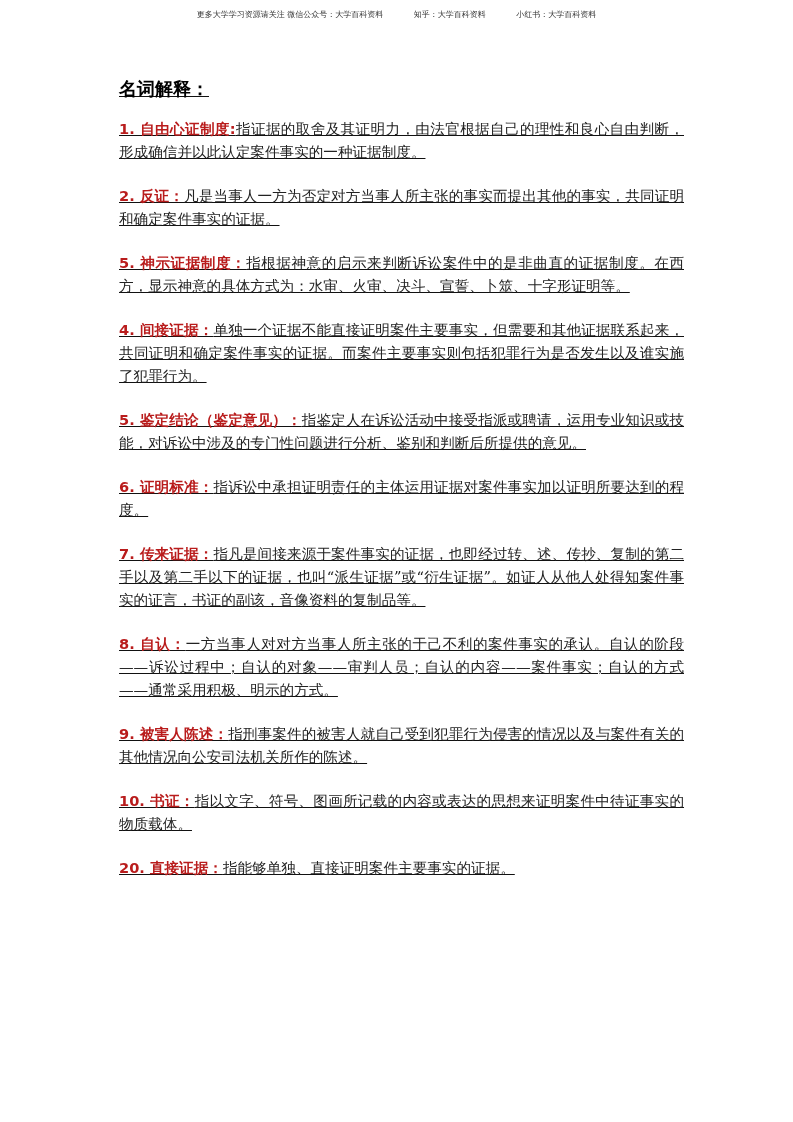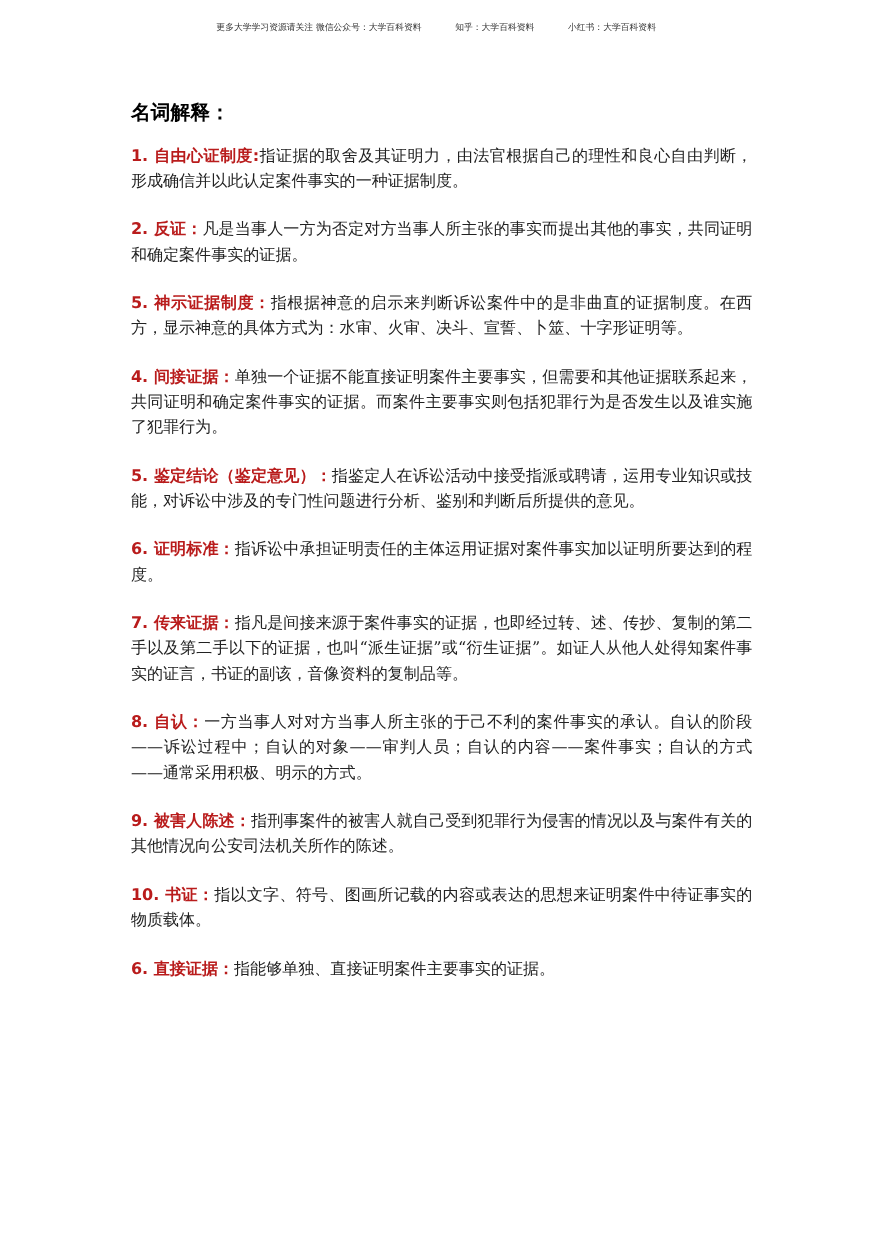--- a/index.html
+++ b/index.html
@@ -1,21 +1,21 @@
 <!DOCTYPE html>
 <html><head>
 <meta charset="utf-8">
 <style>
   html, body { margin: 0; padding: 0; background: #ffffff; }
   body { width: 793px; height: 1122px; position: relative; overflow: hidden;
          font-family: "DejaVu Serif", "Liberation Serif", serif; color: #111; }
-  .header { position: absolute; top: 19px; left: 0; width: 793px; text-align: center;
+  .header { position: absolute; top: 9px; left: 0; width: 793px; text-align: center;
             font-size: 8px; color: #333; white-space: nowrap; }
   .header span { margin: 0 14px; }
-  .content { position: absolute; left: 119px; top: 90px; width: 565px; }
+  .content { position: absolute; left: 119px; top: 77px; width: 565px; text-decoration: underline; }
   .title { font-family: "DejaVu Sans", "Liberation Sans", sans-serif; font-weight: bold;
            font-size: 18px; margin: 0 0 16px 0; color: #000; }
   .entry { font-size: 14.6px; line-height: 23px; margin: 0 0 21px 0; text-align: justify; }
   .term { font-family: "DejaVu Sans", "Liberation Sans", sans-serif; font-weight: bold; color: #b91c1c; }
   .def { color: #222; }
 </style>
 </head>
 <body>
 
 <div class="header">
@@ -30,14 +30,14 @@
   <p class="entry"><span class="term">1. 自由心证制度:</span><span class="def">指证据的取舍及其证明力，由法官根据自己的理性和良心自由判断，形成确信并以此认定案件事实的一种证据制度。</span></p>
   <p class="entry"><span class="term">2. 反证：</span><span class="def">凡是当事人一方为否定对方当事人所主张的事实而提出其他的事实，共同证明和确定案件事实的证据。</span></p>
   <p class="entry"><span class="term">5. 神示证据制度：</span><span class="def">指根据神意的启示来判断诉讼案件中的是非曲直的证据制度。在西方，显示神意的具体方式为：水审、火审、决斗、宣誓、卜筮、十字形证明等。</span></p>
   <p class="entry"><span class="term">4. 间接证据：</span><span class="def">单独一个证据不能直接证明案件主要事实，但需要和其他证据联系起来，共同证明和确定案件事实的证据。而案件主要事实则包括犯罪行为是否发生以及谁实施了犯罪行为。</span></p>
   <p class="entry"><span class="term">5. 鉴定结论（鉴定意见）：</span><span class="def">指鉴定人在诉讼活动中接受指派或聘请，运用专业知识或技能，对诉讼中涉及的专门性问题进行分析、鉴别和判断后所提供的意见。</span></p>
   <p class="entry"><span class="term">6. 证明标准：</span><span class="def">指诉讼中承担证明责任的主体运用证据对案件事实加以证明所要达到的程度。</span></p>
   <p class="entry"><span class="term">7. 传来证据：</span><span class="def">指凡是间接来源于案件事实的证据，也即经过转、述、传抄、复制的第二手以及第二手以下的证据，也叫“派生证据”或“衍生证据”。如证人从他人处得知案件事实的证言，书证的副该，音像资料的复制品等。</span></p>
   <p class="entry"><span class="term">8. 自认：</span><span class="def">一方当事人对对方当事人所主张的于己不利的案件事实的承认。自认的阶段——诉讼过程中；自认的对象——审判人员；自认的内容——案件事实；自认的方式——通常采用积极、明示的方式。</span></p>
   <p class="entry"><span class="term">9. 被害人陈述：</span><span class="def">指刑事案件的被害人就自己受到犯罪行为侵害的情况以及与案件有关的其他情况向公安司法机关所作的陈述。</span></p>
   <p class="entry"><span class="term">10. 书证：</span><span class="def">指以文字、符号、图画所记载的内容或表达的思想来证明案件中待证事实的物质载体。</span></p>
-  <p class="entry"><span class="term">6. 直接证据：</span><span class="def">指能够单独、直接证明案件主要事实的证据。</span></p>
+  <p class="entry"><span class="term">20. 直接证据：</span><span class="def">指能够单独、直接证明案件主要事实的证据。</span></p>
 </div>
 
 </body></html>

